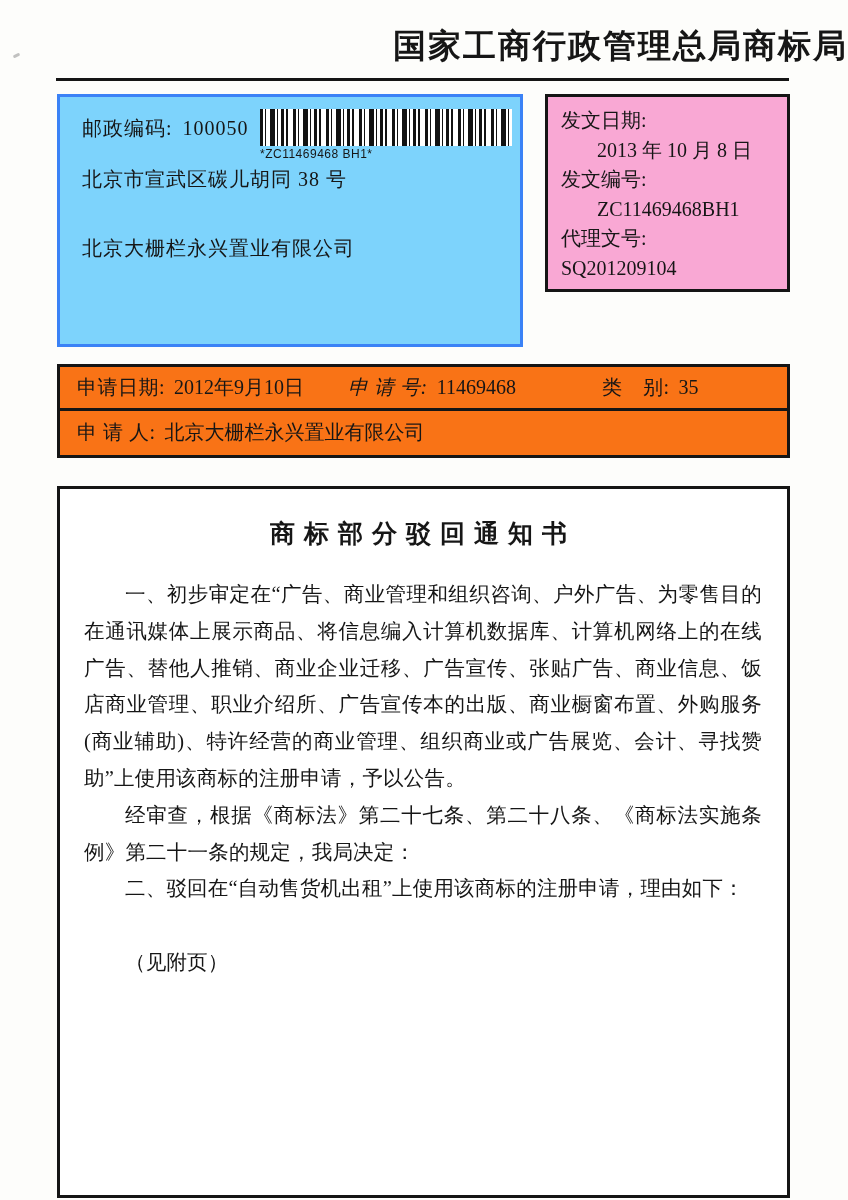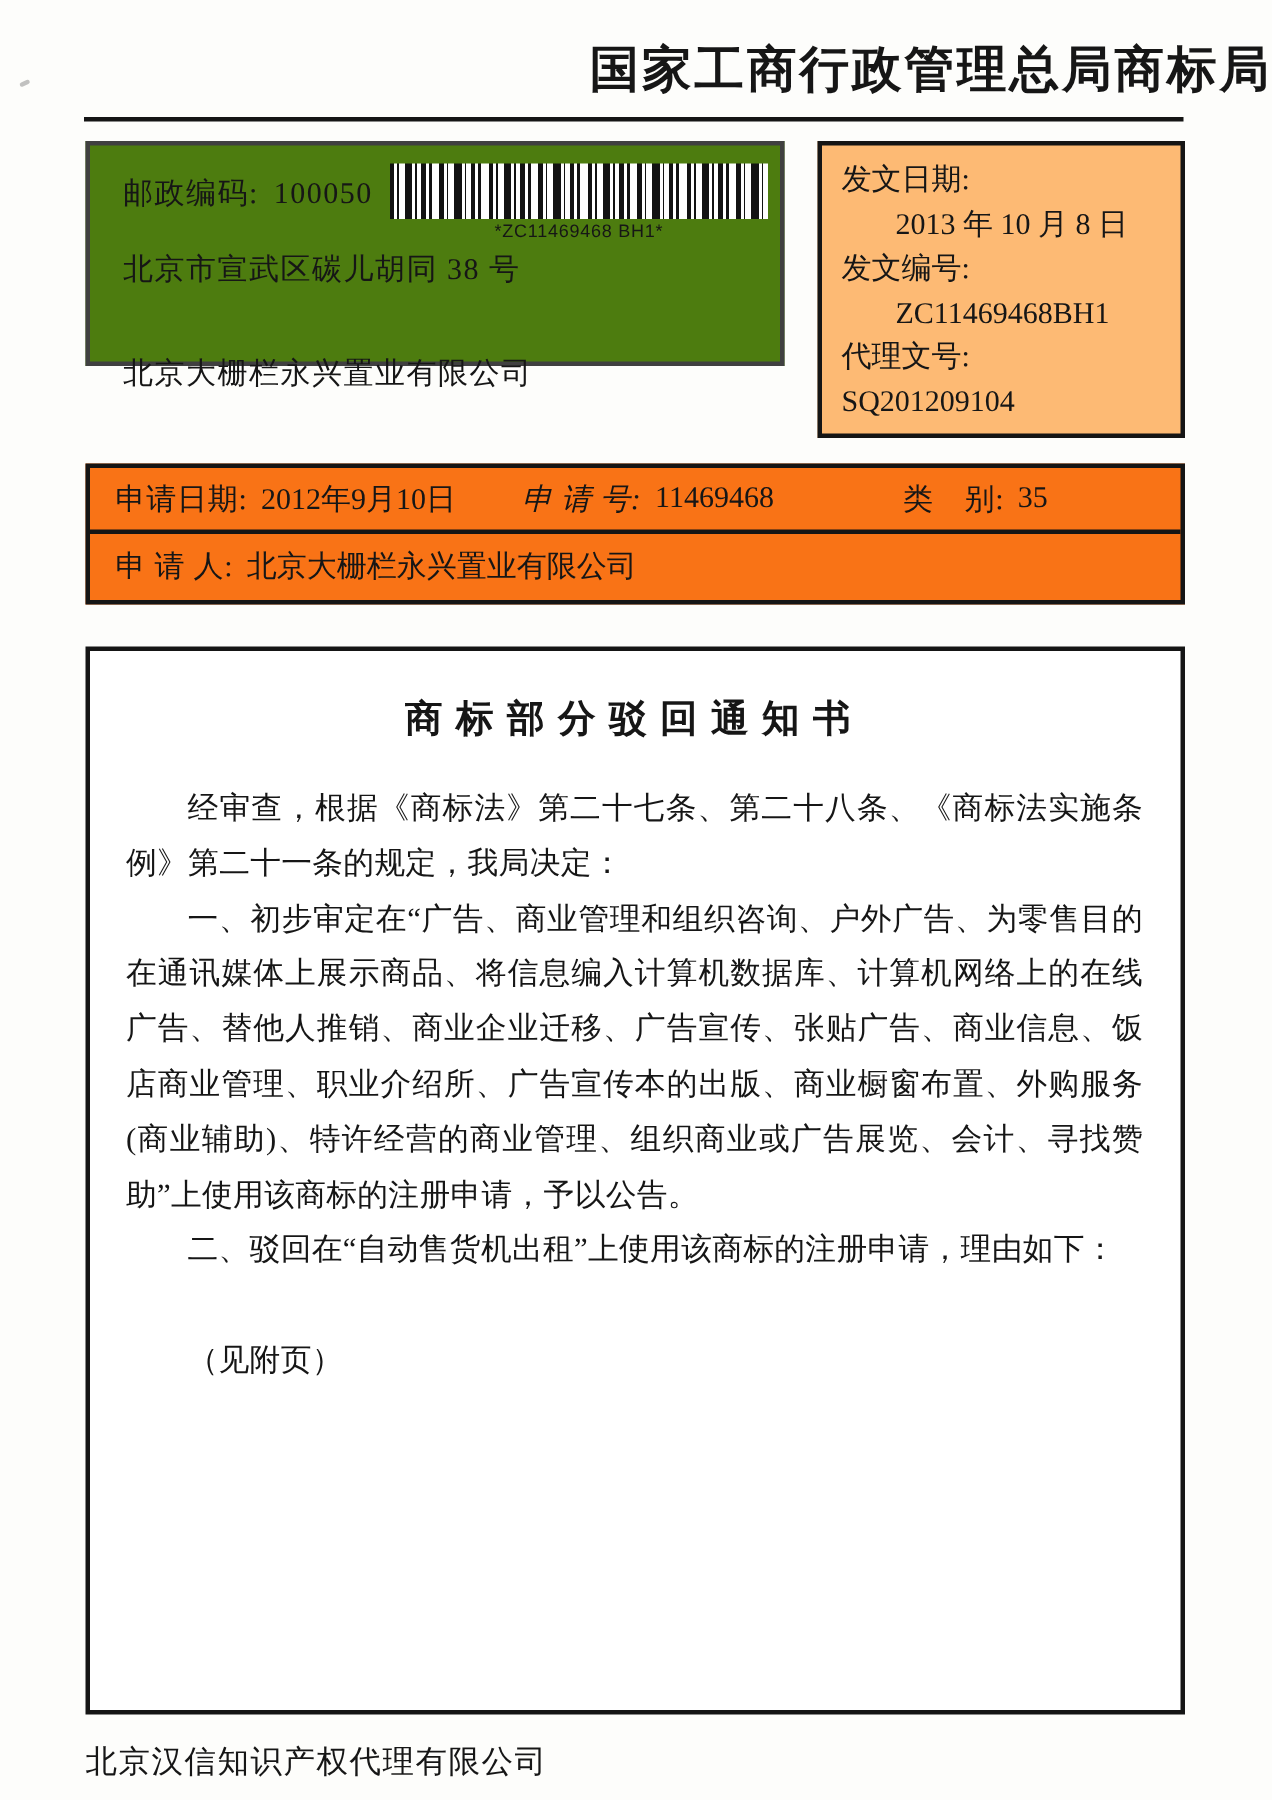--- a/index.html
+++ b/index.html
@@ -42,29 +42,29 @@
   }
 
   
   .addr-row {
     display: flex;
     margin: 13px 0 0 57px;
     gap: 22px;
   }
   .mail-box {
     width: 466px;
-    height: 150px;
-    border: 3px solid #404040;
-    background: #4d7c0f;
+    height: 253px;
+    border: 3px solid #3b82f6;
+    background: #7dd3fc;
     padding: 12px 8px 10px 22px;
   }
   .postal-row { display: flex; align-items: flex-start; }
   .postal-text { font-size: 20px; padding-top: 6px; letter-spacing: 1px; }
   .postal-text .val { margin-left: 10px; }
-  .barcode-wrap { margin-left: auto; width: 252px; text-align: center; }
+  .barcode-wrap { margin-left: auto; width: 252px; }
   .barcode-bars {
     height: 37px;
     width: 252px;
     background: repeating-linear-gradient(90deg,
       #121212 0 3px,  #ffffff 3px 5px,
       #121212 5px 6px, #ffffff 6px 10px,
       #121212 10px 15px, #ffffff 15px 17px,
       #121212 17px 18px, #ffffff 18px 21px,
       #121212 21px 24px, #ffffff 24px 26px,
       #121212 26px 28px, #ffffff 28px 33px);
@@ -75,21 +75,21 @@
     letter-spacing: .5px;
     margin-top: 1px;
   }
   .mail-address { font-size: 20px; margin-top: 5px; letter-spacing: 1px; }
   .mail-recipient { font-size: 20px; margin-top: 42px; letter-spacing: 1px; }
 
   .dispatch-box {
     width: 245px;
     height: 198px;
     border: 3px solid #151515;
-    background: #fdba74;
+    background: #f9a8d4;
     padding: 9px 16px 6px 13px;
     font-size: 20px;
     line-height: 29.5px;
   }
   .dispatch-box .indent { padding-left: 36px; }
 
   
   .app-box {
     margin: 17px 0 0 57px;
     width: 733px;
@@ -191,22 +191,22 @@
     </div>
     <div class="app-row2">
       <span class="lbl">申 请 人:</span><span class="val">北京大栅栏永兴置业有限公司</span>
     </div>
   </div>
 
   <div class="notice-box">
     <div class="notice-title">商标部分驳回通知书</div>
 
     <div class="notice-body">
+        <p class="para">一、初步审定在“广告、商业管理和组织咨询、户外广告、为零售目的在通讯媒体上展示商品、将信息编入计算机数据库、计算机网络上的在线广告、替他人推销、商业企业迁移、广告宣传、张贴广告、商业信息、饭店商业管理、职业介绍所、广告宣传本的出版、商业橱窗布置、外购服务(商业辅助)、特许经营的商业管理、组织商业或广告展览、会计、寻找赞助”上使用该商标的注册申请，予以公告。</p>
         <p class="para">经审查，根据《商标法》第二十七条、第二十八条、《商标法实施条例》第二十一条的规定，我局决定：</p>
-        <p class="para">一、初步审定在“广告、商业管理和组织咨询、户外广告、为零售目的在通讯媒体上展示商品、将信息编入计算机数据库、计算机网络上的在线广告、替他人推销、商业企业迁移、广告宣传、张贴广告、商业信息、饭店商业管理、职业介绍所、广告宣传本的出版、商业橱窗布置、外购服务(商业辅助)、特许经营的商业管理、组织商业或广告展览、会计、寻找赞助”上使用该商标的注册申请，予以公告。</p>
         <p class="para">二、驳回在“自动售货机出租”上使用该商标的注册申请，理由如下：</p>
       </div>
 
     <p class="para attachment-note">（见附页）</p>
 
   </div>
 
   <div class="footer-agency">北京汉信知识产权代理有限公司</div>
 
 </div>

